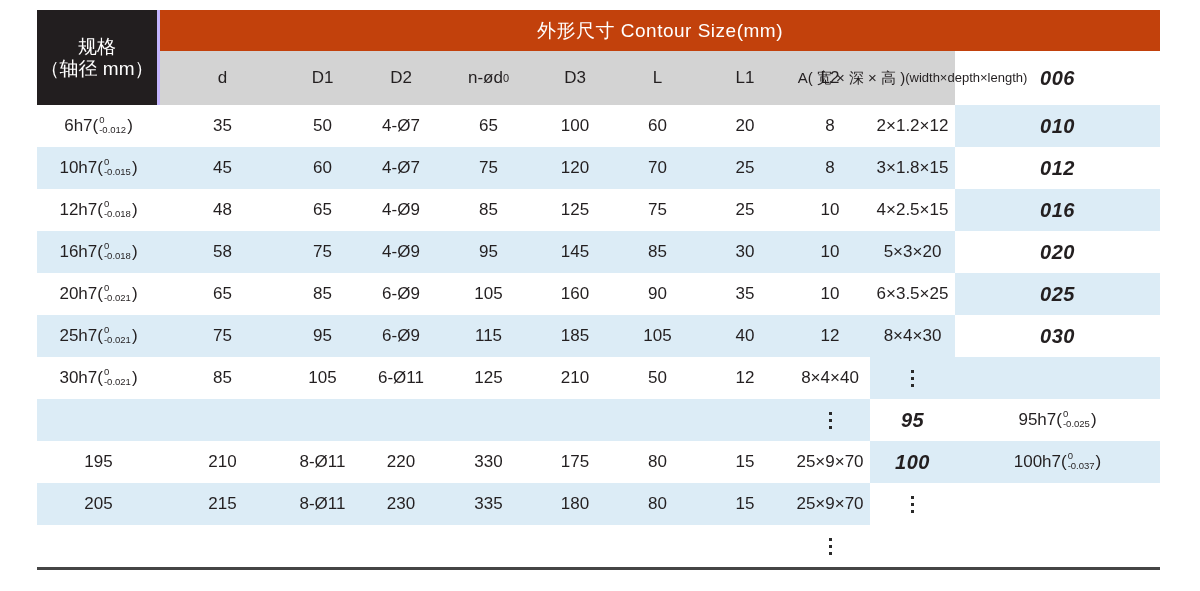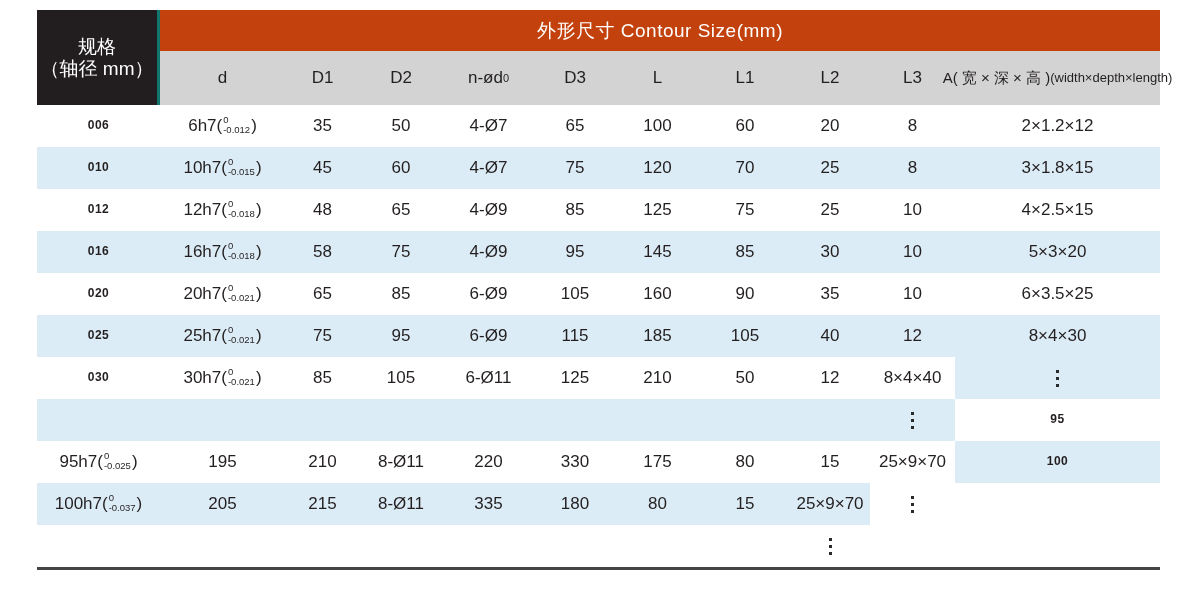--- a/index.html
+++ b/index.html
@@ -22,37 +22,37 @@
   .cell{
     display:flex;align-items:center;justify-content:center;
     font-size:17px;line-height:1.15;
     white-space:nowrap;
   }
   .spec-head{
     grid-column:1;grid-row:1 / span 2;
     background:#221e1f;color:#ffffff;
     flex-direction:column;
     font-size:19px;
-    border-right:3px solid #0f766e;
+    border-right:3px solid #c4b5fd;
   }
   .contour-head{
     grid-column:2 / span 10;grid-row:1;
     background:#c2410c;color:#ffffff;
     font-size:19px;letter-spacing:.5px;
   }
   .sub-head{
     grid-row:2;
     background:#d3d3d3;
     font-size:17px;
   }
   .a-head{flex-direction:row;font-size:15px;}
   .a-head .l2{font-size:13px;margin-top:1px;text-align:right;}
   sub.dz{font-size:11px;vertical-align:-3px;line-height:0;}
   .row-cell{font-size:17px;}
-  .spec-cell{font-weight:bold;font-size:12px;letter-spacing:.5px;}
+  .spec-cell{font-weight:bold;font-size:20px;letter-spacing:.5px;font-style:italic;}
   .shaded{background:#dcecf6;text-align:right;}
   .tol{
     display:inline-flex;flex-direction:column;align-items:flex-start;
     font-size:9.5px;line-height:1.05;margin:0 1px;transform:translateY(-1px);
   }
   .paren{font-size:17px;}
   .vdots{
     display:inline-flex;flex-direction:column;gap:4px;
   }
   .vdots i{width:3px;height:3px;background:#2a2a2a;display:block;}
@@ -74,21 +74,20 @@
     <div class="cell sub-head">D1</div>
     <div class="cell sub-head">D2</div>
     <div class="cell sub-head">
         <span>n-ød</span>
         <sub class="dz">0</sub>
       </div>
     <div class="cell sub-head">D3</div>
     <div class="cell sub-head">L</div>
     <div class="cell sub-head">L1</div>
     <div class="cell sub-head">L2</div>
-    <div class="cell sub-head">L3</div>
     <div class="cell sub-head a-head">
       <span class="l1">A( 宽 × 深 × 高 )</span>
       <span class="l2">(width×depth×length)</span>
     </div>
 
   <div class="cell row-cell  spec-cell">006</div>
       <div class="cell row-cell">
         <span class="paren">6h7(</span>
         <span class="tol">
           <span>0</span>
@@ -258,20 +257,21 @@
         <span class="paren">100h7(</span>
         <span class="tol">
           <span>0</span>
           <span>-0.037</span>
         </span>
         <span class="paren">)</span>
       </div>
       <div class="cell row-cell shaded">205</div>
       <div class="cell row-cell shaded">215</div>
       <div class="cell row-cell shaded">8-Ø11</div>
+      <div class="cell row-cell shaded">230</div>
       <div class="cell row-cell shaded">335</div>
       <div class="cell row-cell shaded">180</div>
       <div class="cell row-cell shaded">80</div>
       <div class="cell row-cell shaded">15</div>
       <div class="cell row-cell shaded">25×9×70</div>
       <div class="cell row-cell  spec-cell">
         <span class="vdots">
           <i></i>
           <i></i>
           <i></i>

